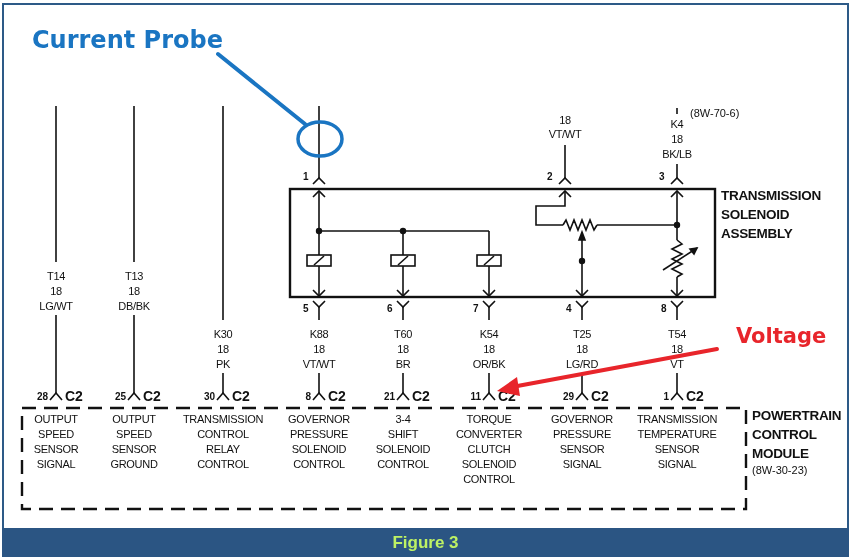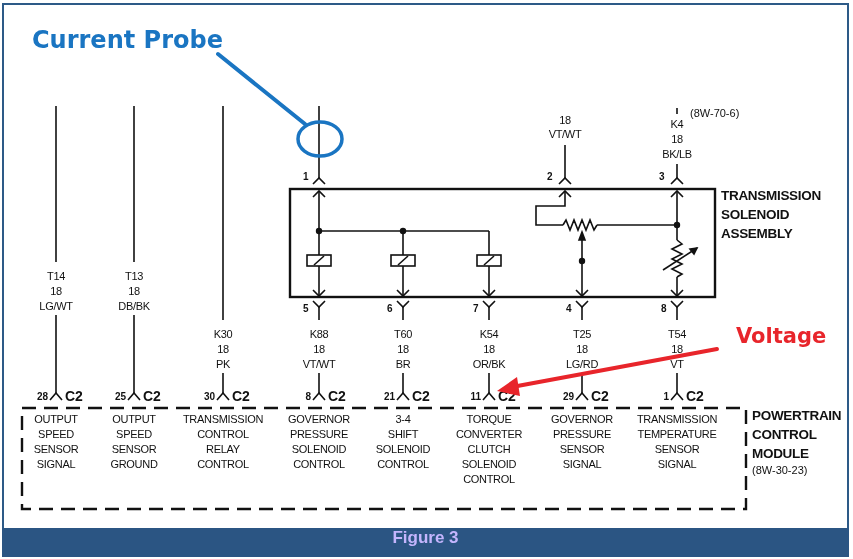--- a/index.html
+++ b/index.html
@@ -1,22 +1,22 @@
 <!DOCTYPE html>
 <html><head>
   <meta charset="utf-8">
   <style>
     html, body { margin: 0; padding: 0; background: #ffffff; }
     body { width: 853px; height: 559px; position: relative; overflow: hidden;
            font-family: "Liberation Sans", sans-serif; }
     .frame { position: absolute; left: 2px; top: 3px; width: 847px; height: 554px;
              border: 2px solid #2d5a87; box-sizing: border-box; background: #fff; }
     .caption-bar { position: absolute; left: 2px; top: 528px; width: 847px; height: 29px;
-                   background: #2b5583; color: #c4b5fd; font-weight: bold; font-size: 17px;
-                   display: flex; justify-content: center;
+                   background: #2b5583; color: #bef264; font-weight: bold; font-size: 17px;
+                   display: flex; align-items: center; justify-content: center;
                    font-family: "Liberation Sans", sans-serif; }
     svg { position: absolute; left: 0; top: 0; }
     .wire-label { font-family: "Liberation Sans", sans-serif; font-size: 11px; fill: #111;
                   text-anchor: middle; letter-spacing: -0.3px; }
     .pin-num { font-family: "Liberation Sans", sans-serif; font-size: 10px; fill: #111;
                font-weight: bold; }
     .conn-id { font-family: "Liberation Sans", sans-serif; font-size: 14px; fill: #111;
                font-weight: bold; }
     .func-label { font-family: "Liberation Sans", sans-serif; font-size: 11px; fill: #111;
                   text-anchor: middle; letter-spacing: -0.3px; }

